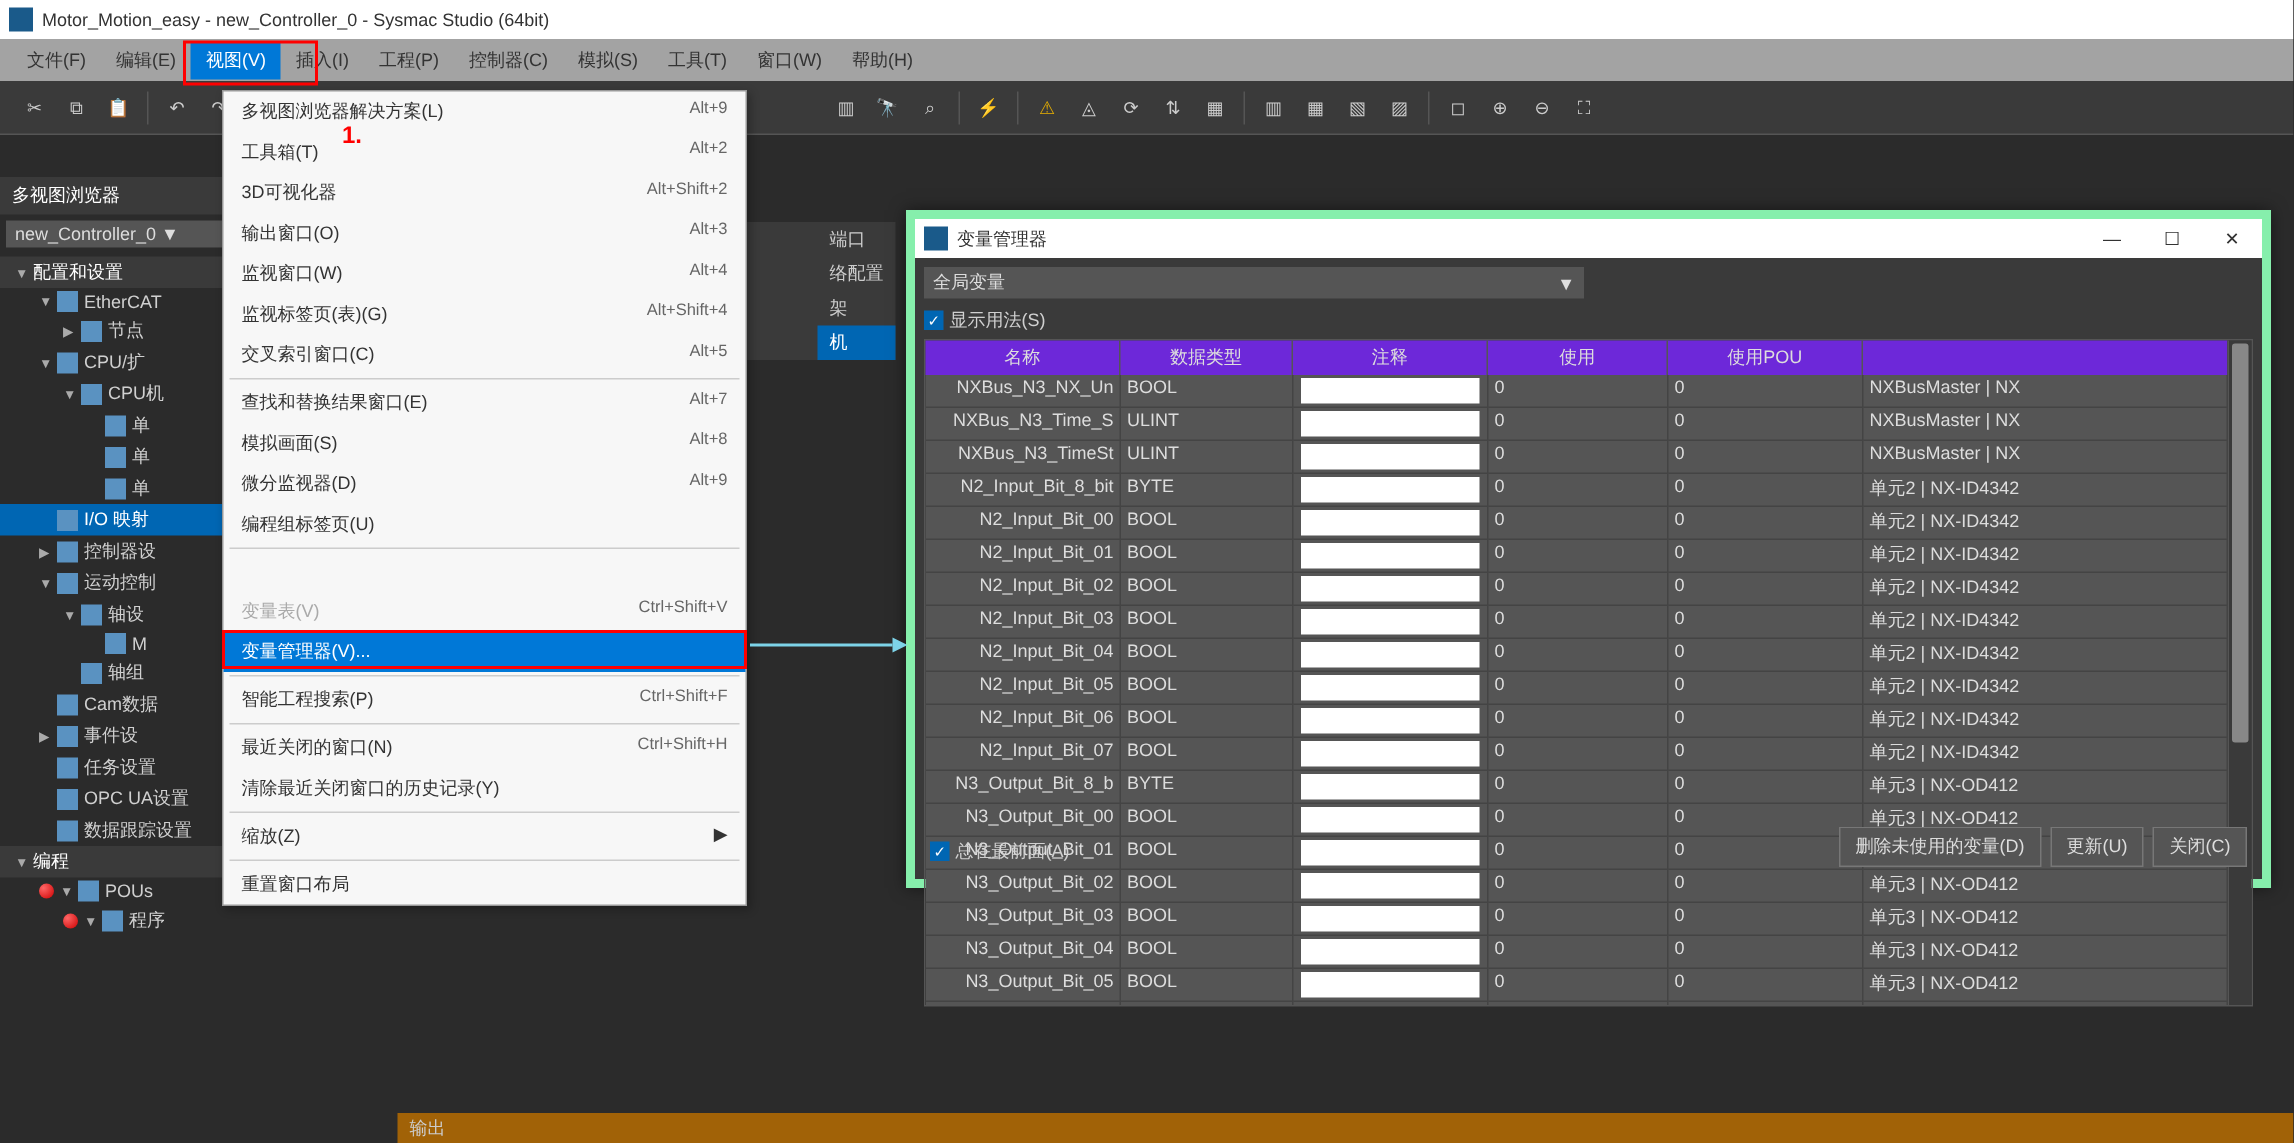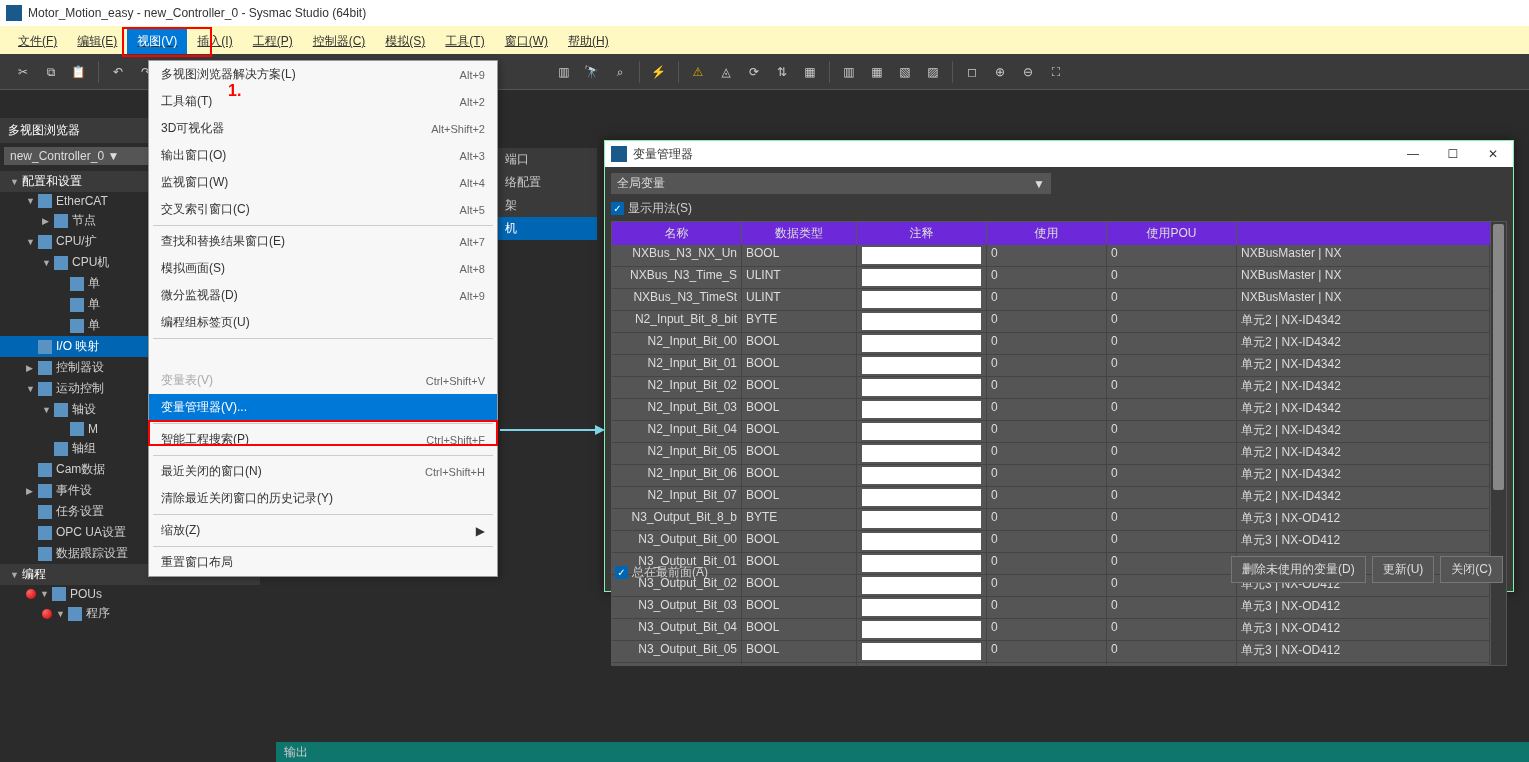--- a/index.html
+++ b/index.html
@@ -1,21 +1,21 @@
 <!DOCTYPE html>
 <html><head>
 <meta charset="utf-8">
 <style>
 * { margin: 0; padding: 0; box-sizing: border-box; font-family: "Microsoft YaHei", Arial, sans-serif; font-size: 12px; }
 body { background: #2b2b2b; color: #d0d0d0; width: 1529px; height: 762px; position: relative; overflow: hidden; }
 
 .titlebar { background: #fff; color: #333; height: 26px; display: flex; align-items: center; padding-left: 6px; }
 .titlebar-icon { width: 16px; height: 16px; background: #1a5a8a; margin-right: 6px; }
 
-.menubar { background: #fef9c3; height: 28px; display: flex; align-items: flex-end; padding-left: 8px; color: #333; text-decoration: underline; }
+.menubar { background: #a3a3a3; height: 28px; display: flex; align-items: center; padding-left: 8px; color: #333; }
 .menu-item { padding: 4px 10px; cursor: pointer; }
 .menu-item.active { background: #0078d7; color: #fff; }
 .red-box-1 { position: absolute; left: 122px; top: 27px; width: 90px; height: 30px; border: 2px solid red; z-index: 100; pointer-events: none; }
 
 .toolbar { background: #3a3a3a; height: 36px; display: flex; align-items: center; padding-left: 10px; gap: 2px; border-bottom: 1px solid #555; }
 .tb-icon { width: 26px; height: 26px; display: flex; align-items: center; justify-content: center; color: #ccc; }
 .tb-sep { width: 1px; height: 22px; background: #555; margin: 0 4px; }
 
 .sidebar { position: absolute; left: 0; top: 118px; width: 260px; bottom: 0; background: #2b2b2b; }
 .sidebar-title { background: #3a3a3a; padding: 4px 8px; color: #fff; }
@@ -23,42 +23,42 @@
 .tree { padding: 2px 0; }
 .tree-node { display: flex; align-items: center; padding: 2px 4px; white-space: nowrap; position: relative; }
 .tree-node.selected { background: #0066b3; color: #fff; }
 .tree-node.header { background: #3a3a3a; color: #fff; }
 .tree-arrow { width: 10px; display: inline-block; color: #aaa; margin-right: 2px; font-size: 9px; }
 .tree-icon { width: 14px; height: 14px; margin-right: 4px; display: inline-block; }
 .ind { display: inline-block; }
 .red-dot { width: 10px; height: 10px; background: radial-gradient(circle at 30% 30%, #ff6666, #cc0000); border-radius: 50%; margin-right: 4px; }
 
 .dropdown-menu { position: absolute; left: 148px; top: 60px; width: 350px; background: #f7f7f7; border: 1px solid #999; box-shadow: 2px 2px 6px rgba(0,0,0,0.3); z-index: 50; color: #333; }
-.menu-row { display: flex; align-items: center; padding: 5px 12px; cursor: pointer; gap: 16px; }
+.menu-row { display: flex; padding: 5px 12px; cursor: pointer; gap: 16px; }
 .menu-row.highlighted { background: #0078d7; color: #fff; }
 .menu-row.disabled { color: #aaa; margin-top: 28px; }
 .menu-label { flex: 1; }
 .menu-shortcut { color: #666; font-size: 11px; }
 .menu-row.highlighted .menu-shortcut { color: #fff; }
 .menu-sep { height: 1px; background: #ccc; margin: 2px 4px; }
 .menu-sub-arrow { margin-left: auto; }
 .red-box-2 { position: absolute; left: 148px; top: 420px; width: 350px; height: 26px; border: 2px solid red; z-index: 101; pointer-events: none; }
 .annotation-1 { position: absolute; left: 228px; top: 82px; color: red; font-size: 16px; z-index: 102; font-weight: bold; }
 .arrow-svg { position: absolute; left: 500px; top: 420px; z-index: 60; }
 
 .main-tabs { position: absolute; left: 265px; top: 118px; display: flex; }
 .tab { background: #3a3a3a; padding: 4px 10px; color: #ccc; display: flex; align-items: center; gap: 4px; }
 .tab.active { background: #0066b3; color: #fff; }
 .close-x { font-size: 10px; }
 
 .small-panel { position: absolute; left: 497px; top: 148px; width: 100px; background: #3a3a3a; }
-.small-panel-row { padding: 3px 8px; color: #ccc; }
+.small-panel-row { padding: 3px 8px; color: #ccc; margin-left: 48px; }
 .small-panel-row.sel { background: #0066b3; color: #fff; }
 
-.var-dialog { position: absolute; left: 604px; top: 140px; width: 910px; height: 452px; background: #3a3a3a; border: 1px solid #86efac; box-shadow: 0 0 10px rgba(0,0,0,0.5); }
+.var-dialog { position: absolute; left: 604px; top: 140px; width: 910px; height: 452px; background: #3a3a3a; border: 6px solid #86efac; box-shadow: 0 0 10px rgba(0,0,0,0.5); }
 .dlg-title { background: #fff; color: #333; height: 26px; display: flex; align-items: center; padding-left: 6px; }
 .dlg-title-icon { width: 16px; height: 16px; background: #1a5a8a; margin-right: 6px; }
 .dlg-controls { margin-left: auto; display: flex; }
 .dlg-ctrl { width: 40px; text-align: center; cursor: pointer; }
 .dlg-body { padding: 6px; }
 .dlg-combo { background: #555; color: #ddd; padding: 2px 6px; width: 440px; display: flex; align-items: center; justify-content: space-between; }
 .dlg-check { margin-top: 6px; display: flex; align-items: center; gap: 4px; }
 .chk { width: 13px; height: 13px; background: #0066b3; display: inline-flex; align-items: center; justify-content: center; color: #fff; font-size: 10px; }
 
 .var-table { margin-top: 4px; border: 1px solid #555; }
@@ -73,21 +73,21 @@
 .col-comment { width: 130px; }
 .col-use { width: 120px; }
 .col-pou { width: 130px; }
 .col-io { width: 130px; }
 .vt-scrollbar-track { width: 16px; background: #3a3a3a; border-left: 1px solid #555; position: relative; }
 .vt-scrollbar-thumb { position: absolute; left: 2px; right: 2px; top: 2px; height: 60%; background: #888; border-radius: 2px; }
 
 .dlg-footer { position: absolute; bottom: 8px; left: 10px; right: 10px; display: flex; align-items: center; }
 .dlg-btn { background: #555; color: #ddd; padding: 4px 10px; margin-left: 6px; border: 1px solid #777; cursor: pointer; }
 
-.output-panel { position: absolute; left: 276px; bottom: 0; right: 0; height: 20px; background: #0f766e; padding: 2px 8px; color: #ccc; }
+.output-panel { position: absolute; left: 265px; bottom: 0; right: 0; height: 20px; background: #a16207; padding: 2px 8px; color: #ccc; }
 </style>
 </head>
 <body>
 
 <div class="titlebar">
   <span class="titlebar-icon"></span>
   <span>Motor_Motion_easy - new_Controller_0 - Sysmac Studio (64bit)</span>
 </div>
 
 <div class="menubar" id="menubar">
@@ -296,20 +296,24 @@
     </div>
     <div class="menu-row">
       <span class="menu-label">输出窗口(O)</span>
       <span class="menu-shortcut">Alt+3</span>
     </div>
     <div class="menu-row">
       <span class="menu-label">监视窗口(W)</span>
       <span class="menu-shortcut">Alt+4</span>
     </div>
     <div class="menu-row">
+      <span class="menu-label">监视标签页(表)(G)</span>
+      <span class="menu-shortcut">Alt+Shift+4</span>
+    </div>
+    <div class="menu-row">
       <span class="menu-label">交叉索引窗口(C)</span>
       <span class="menu-shortcut">Alt+5</span>
     </div>
     <div class="menu-sep"></div>
     <div class="menu-row">
       <span class="menu-label">查找和替换结果窗口(E)</span>
       <span class="menu-shortcut">Alt+7</span>
     </div>
     <div class="menu-row">
       <span class="menu-label">模拟画面(S)</span>

